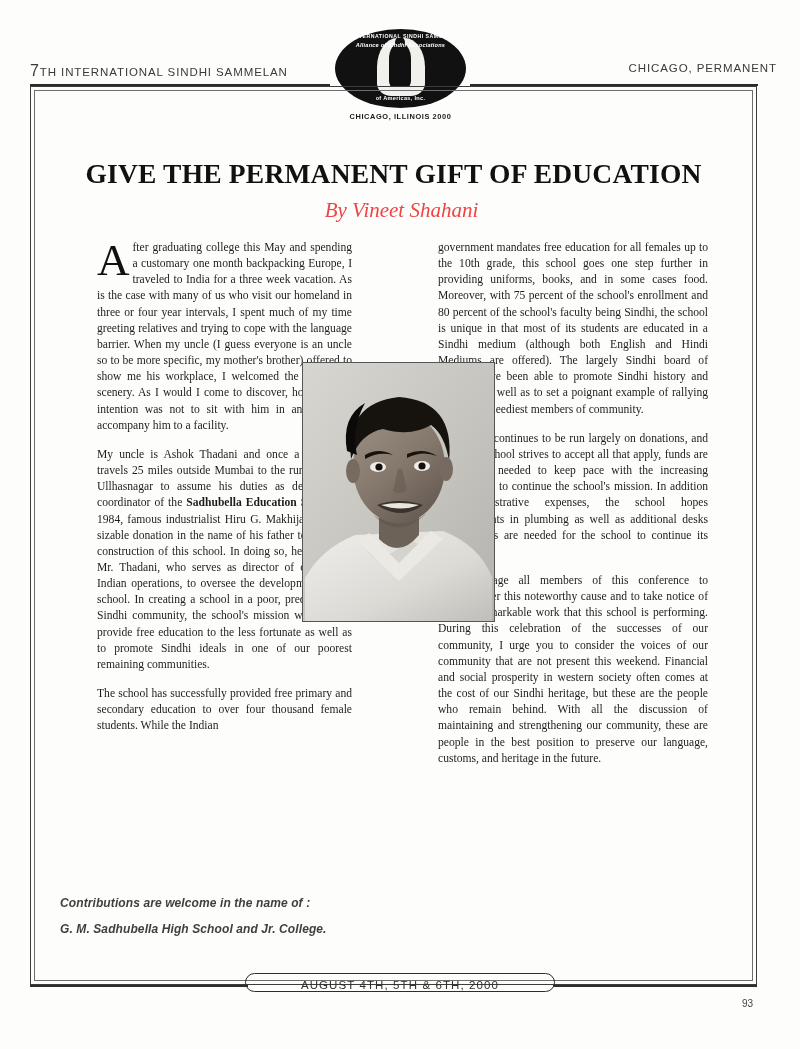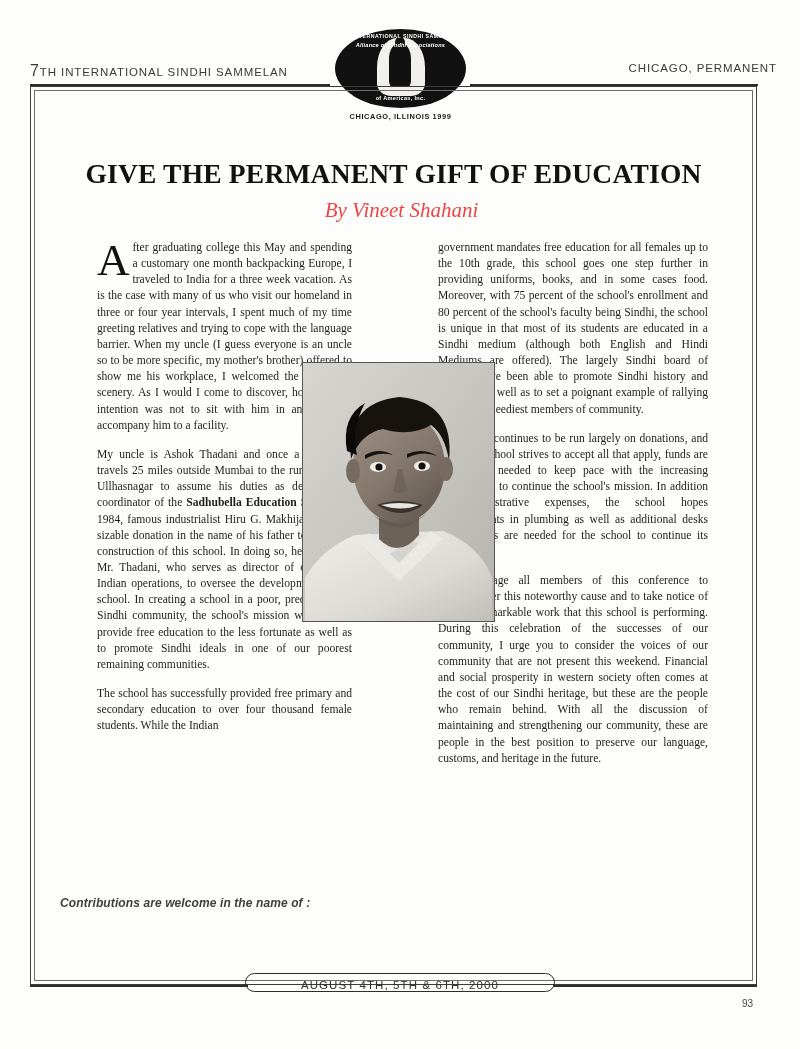--- a/index.html
+++ b/index.html
@@ -280,21 +280,21 @@
   <div class="head-rule left"></div>
   <div class="head-rule right"></div>
 
   <div class="logo">
     <div class="logo-oval"></div>
     <div class="logo-silhouette"></div>
     <div class="logo-fig"></div>
     <div class="logo-text logo-arc-top">7th INTERNATIONAL SINDHI SAMMELAN</div>
     <div class="logo-text logo-arc-top2">Alliance of Sindhi Associations</div>
     <div class="logo-text logo-arc-bot">of Americas, Inc.</div>
-    <div class="logo-city">CHICAGO, ILLINOIS 1999</div>
+    <div class="logo-city">CHICAGO, ILLINOIS 2000</div>
   </div>
 
   <div class="frame-outer">
     <div class="frame-inner"></div>
   </div>
 
   <div class="title">GIVE THE PERMANENT GIFT OF EDUCATION</div>
   <div class="byline">By Vineet Shahani</div>
 
   <div class="col col-left">
@@ -356,19 +356,20 @@
       <path d="M95 106 L90 128 Q97 133 104 127 L99 106 Z" fill="#6b6057" opacity="0.75"></path>
 
       <path d="M74 142 Q96 134 120 142 Q98 158 74 142 Z" fill="#3a322c"></path>
       <path d="M78 142 Q96 138 116 142 Q98 149 78 142 Z" fill="#e9e6e0"></path>
 
       <path d="M70 152 Q96 178 124 150 Q98 170 70 152 Z" fill="#5a5149" opacity="0.45"></path>
     </svg>
   </div>
 
   <div class="contrib contrib-1">Contributions are welcome in the name of :</div>
+  <div class="contrib contrib-2">G. M. Sadhubella High School and Jr. College.</div>
 
   <div class="footer-rule left"></div>
   <div class="footer-rule right"></div>
   <div class="footer-capsule">AUGUST 4TH, 5TH &amp; 6TH, 2000</div>
   <div class="page-num">93</div>
 
 </div>
 
 </body></html>

